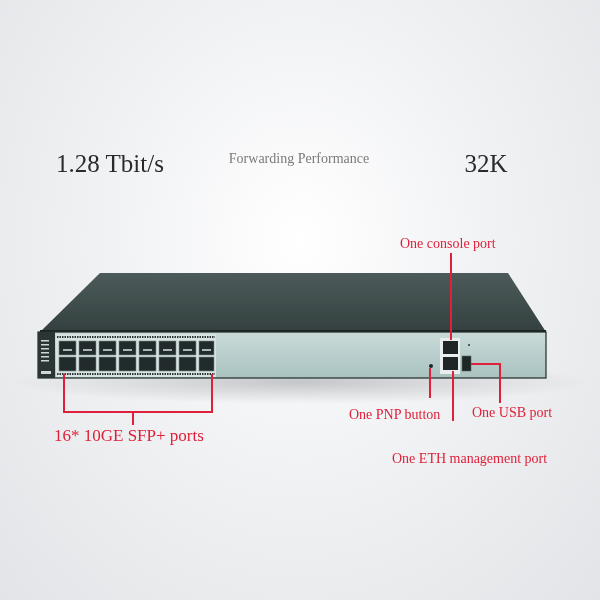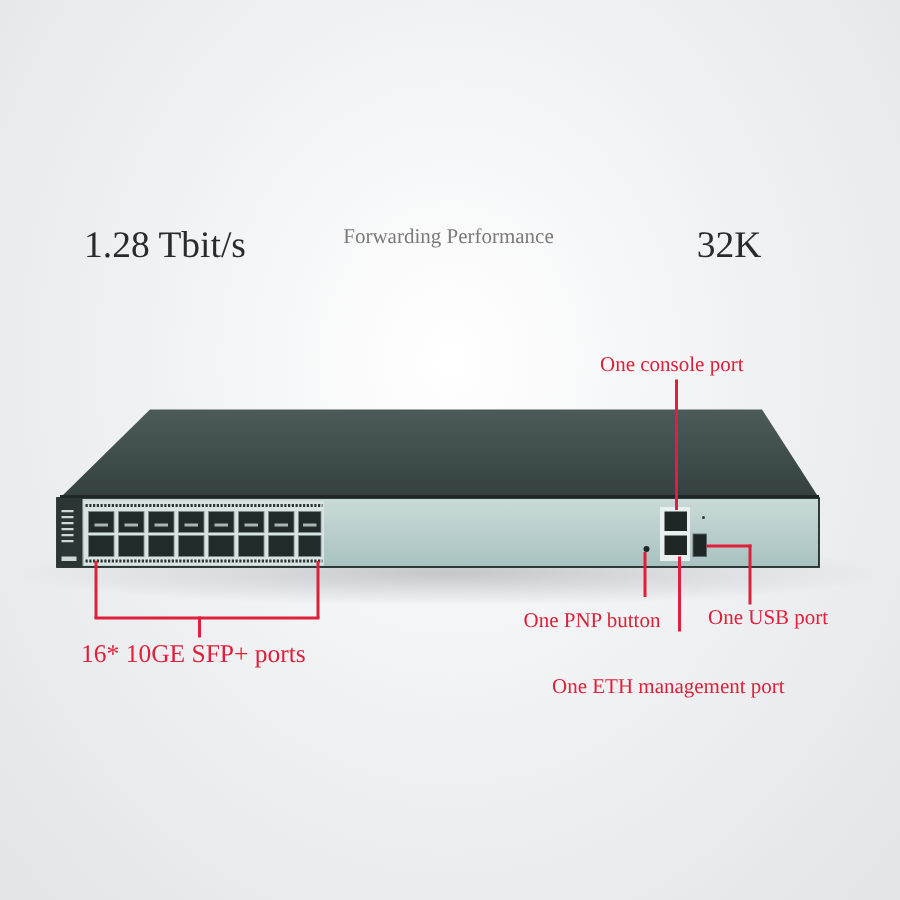--- a/index.html
+++ b/index.html
@@ -109,14 +109,14 @@
 <div class="line" style="left:471px; top:363px; width:30px; height:1.5px;"></div>
 <div class="line" style="left:499px; top:363px; width:1.5px; height:40px;"></div>
 <div class="line" style="left:63px; top:374px; width:1.5px; height:38px;"></div>
 <div class="line" style="left:211px; top:374px; width:1.5px; height:38px;"></div>
 <div class="line" style="left:63px; top:411px; width:150px; height:1.5px;"></div>
 <div class="line" style="left:132px; top:411px; width:1.5px; height:14px;"></div>
 
 <div class="annot" style="left:400px; top:236px;">One console port</div>
 <div class="annot" style="left:349px; top:407px;">One PNP button</div>
 <div class="annot" style="left:472px; top:405px;">One USB port</div>
-<div class="annot" style="left:368px; top:451px;">One ETH management port</div>
+<div class="annot" style="left:392px; top:451px;">One ETH management port</div>
 <div class="annot big" style="left:43px; top:428px;margin-left:11px;">16* 10GE SFP+ ports</div>
 
 </body></html>

